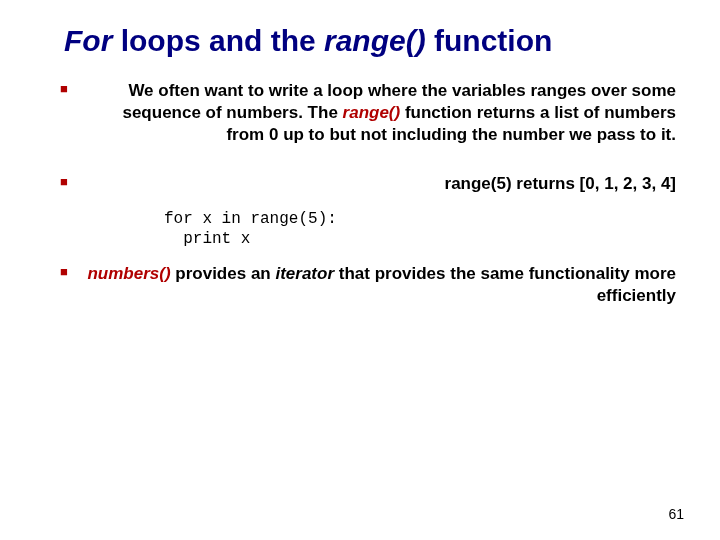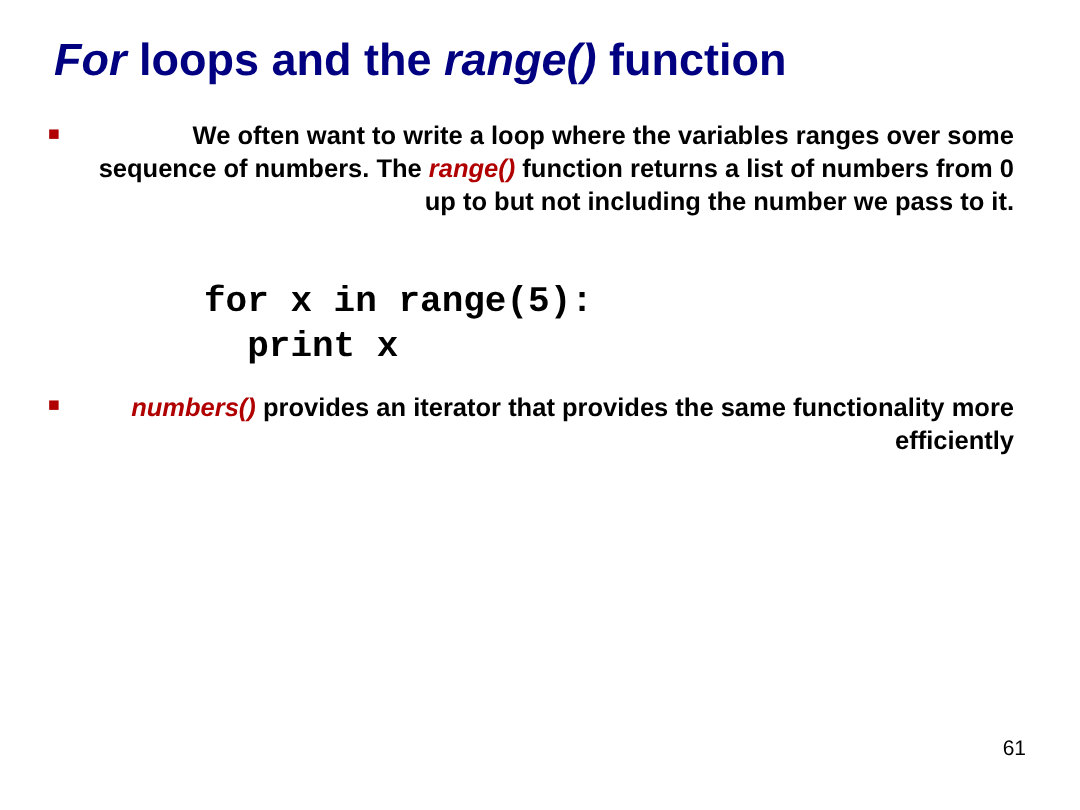--- a/index.html
+++ b/index.html
@@ -9,21 +9,21 @@
     height: 540px;
     background: #fff;
     font-family: Arial, Helvetica, sans-serif;
     color: #000;
     overflow: hidden;
   }
   .slide {
     box-sizing: border-box;
     width: 720px;
     height: 540px;
-    padding: 24px 44px 20px 28px;
+    padding: 24px 44px 20px 56px;
     position: relative;
   }
   .title {
     font-size: 30px;
     font-weight: bold;
     color: #000080;
     margin: 0 0 22px 8px;
   }
   .title .for-word {
     font-style: italic;
@@ -51,36 +51,37 @@
     left: 4px;
     top: 1px;
     color: #b00000;
     font-size: 13px;
   }
   .gap {
     height: 22px;
   }
   .codeblock {
     font-family: "Courier New", Courier, monospace;
-    font-weight: bold;
-    font-size: 24px;
+    font-weight: normal;
+    font-size: 16px;
     white-space: pre;
     margin: 14px 0 14px 108px;
     line-height: 1.25;
   }
   .italic {
+    font-style: italic;
   }
   .red-ital {
     font-style: italic;
     color: #b00000;
   }
   .page-num {
     position: absolute;
     right: 36px;
-    bottom: 34px;
+    bottom: 18px;
     font-size: 14px;
     font-weight: normal;
     color: #000;
   }
 </style>
 </head>
 <body>
 
 <div class="slide">
 
@@ -89,20 +90,23 @@
   </h1>
 
   <ul class="bullets">
 
     <li>
       <span>We often want to write a loop where the variables ranges over some sequence of numbers.  The </span><span class="red-ital">range()</span><span> function returns a list of numbers from 0 up to but not including the number we pass to it.</span>
     </li>
 
     <div class="gap"></div>
 
+    <li>
+      <span>range(5) returns [0, 1, 2, 3, 4]</span>
+    </li>
 
   </ul>
 
   <div class="codeblock">for x in range(5):
   print x</div>
 
   <ul class="bullets">
     <li>
       <span class="red-ital">numbers()</span><span> provides an </span><span class="italic">iterator</span><span> that provides the same functionality more efficiently</span>
     </li>

